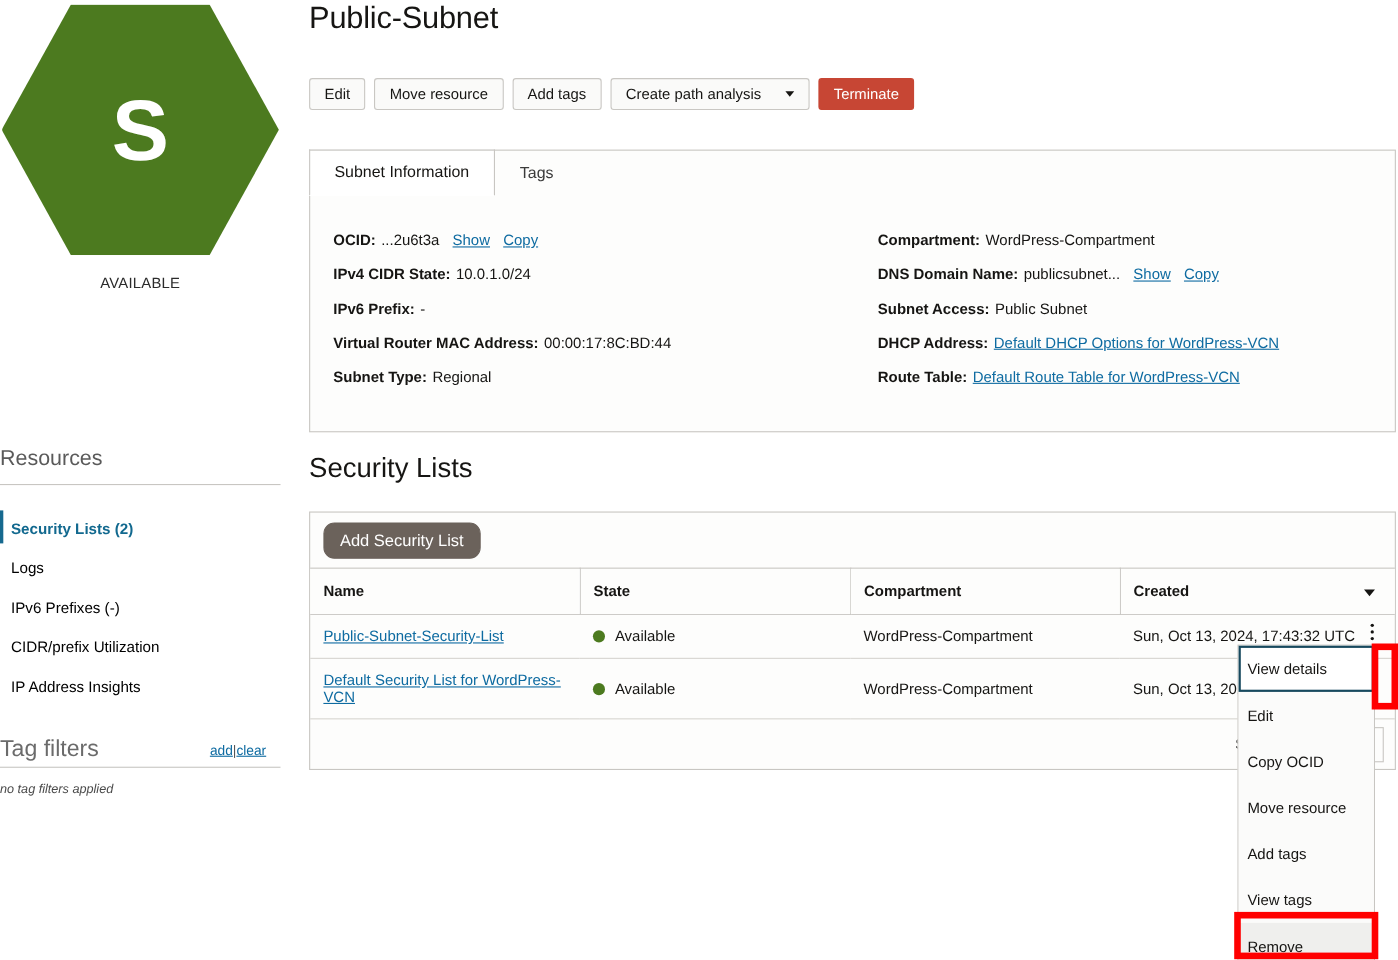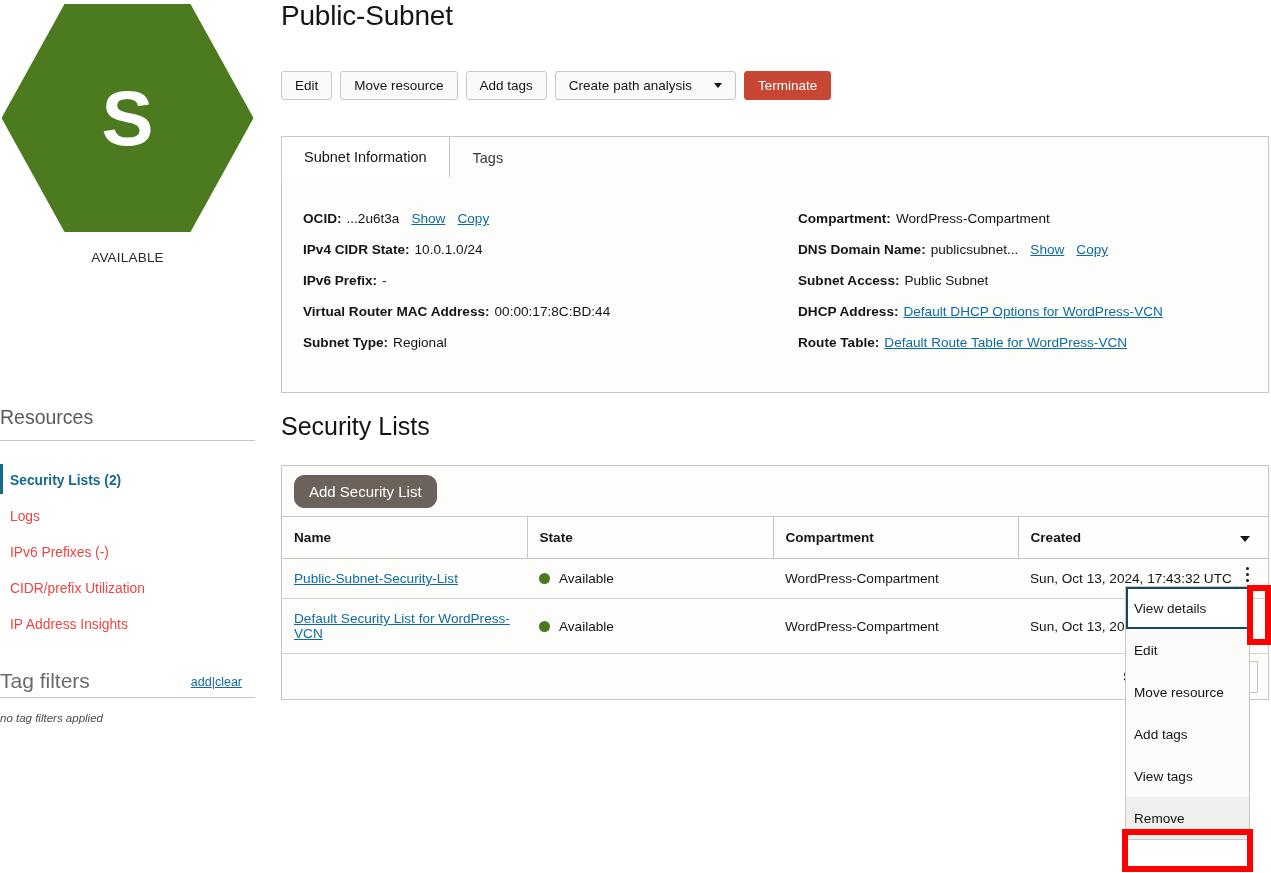--- a/index.html
+++ b/index.html
@@ -83,21 +83,21 @@
     width: 255px;
   }
   .res-item {
     position: relative;
     height: 36px;
     display: flex;
     align-items: center;
     padding-left: 10px;
     box-sizing: border-box;
     font-size: 13.8px;
-    color: #ef4444;
+    color: #000000;
     cursor: pointer;
   }
   .res-item.active {
     color: #12698f;
     font-weight: bold;
   }
   .res-item.active::before {
     content: "";
     position: absolute;
     left: 0; top: 2px;
@@ -627,20 +627,21 @@
     <div class="kebab kebab-2">
       <i></i>
         <i></i>
         <i></i>
     </div>
   </div>
 
   <div class="menu">
     <div class="menu-item focused">View details</div>
     <div class="menu-item">Edit</div>
+    <div class="menu-item">Copy OCID</div>
     <div class="menu-item">Move resource</div>
     <div class="menu-item">Add tags</div>
     <div class="menu-item">View tags</div>
     <div class="menu-item hovered">Remove</div>
   </div>
 
   <div class="redbox redbox-kebab"></div>
   <div class="redbox redbox-remove"></div>
 
 </div>

